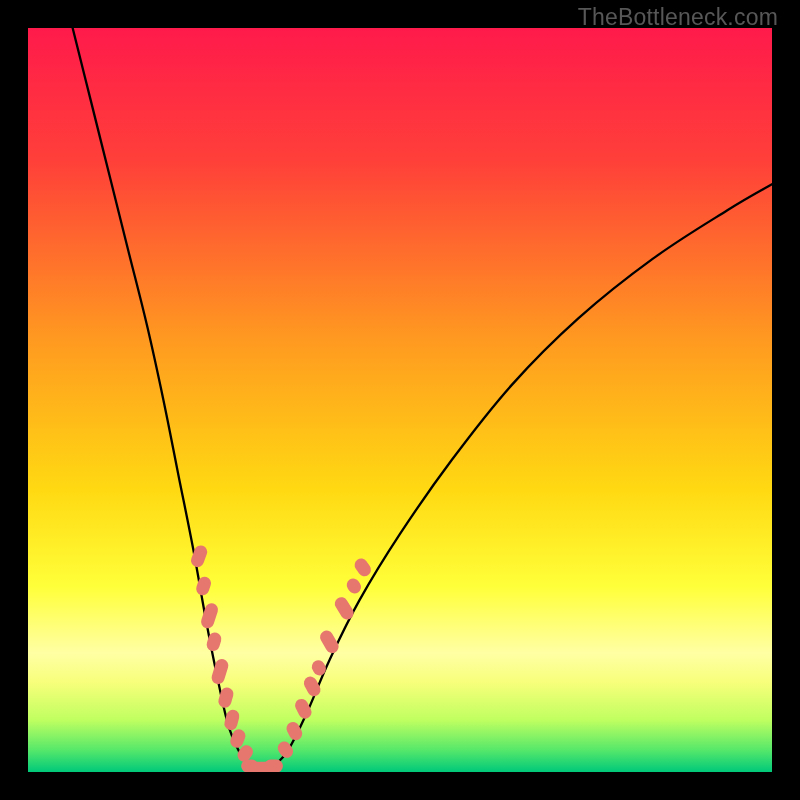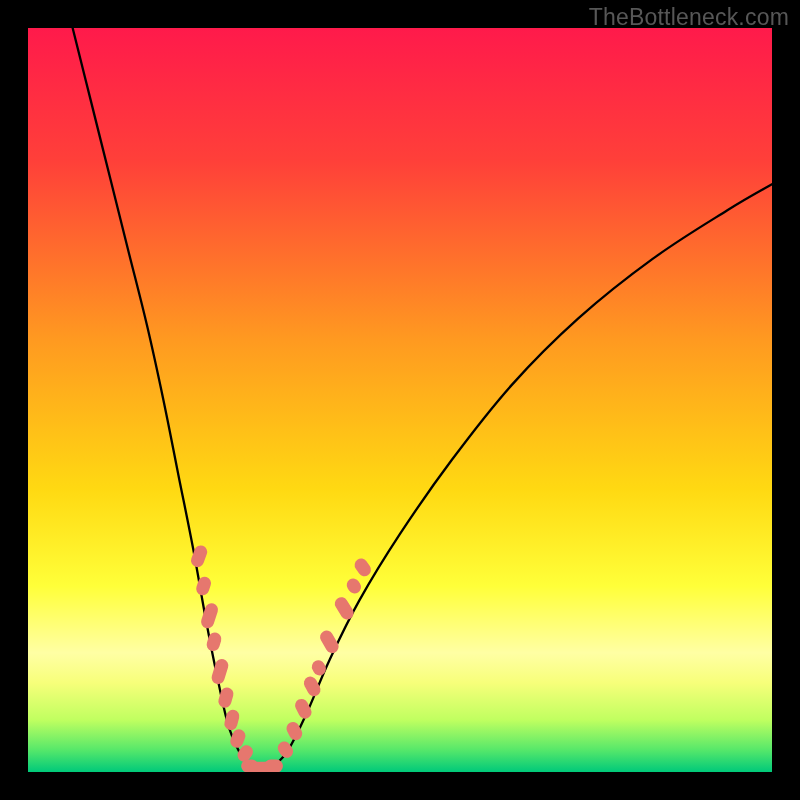--- a/index.html
+++ b/index.html
@@ -12,21 +12,21 @@
   }
   .frame {
     width: 800px;
     height: 800px;
     background: #000;
     position: relative;
   }
   .watermark {
     position: absolute;
     top: 4px;
-    right: 11px;
+    right: 22px;
     color: #575757;
     font-size: 23px;
     font-weight: 400;
     letter-spacing: 0.2px;
     z-index: 5;
     font-family: Arial, Helvetica, sans-serif;
   }
   .plot-area {
     position: absolute;
     left: 28px;

